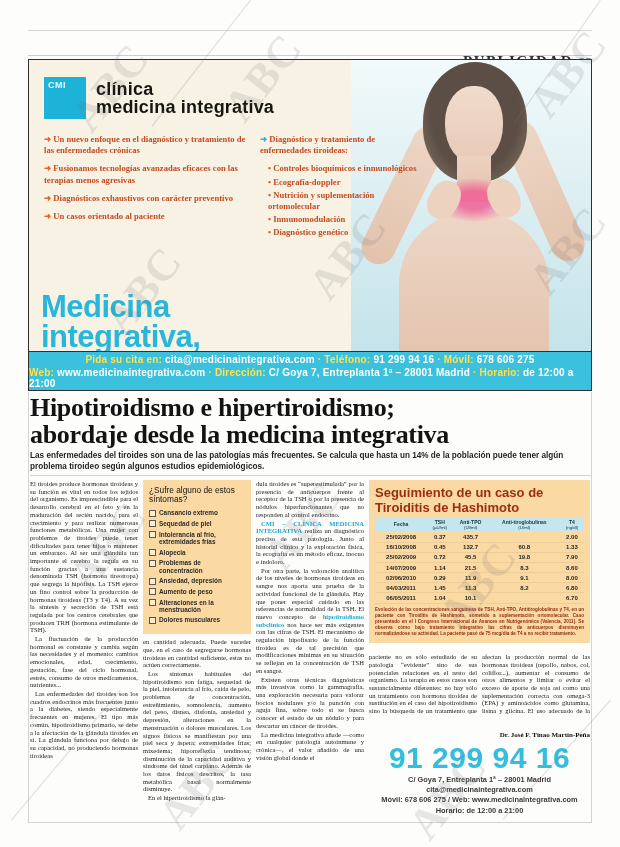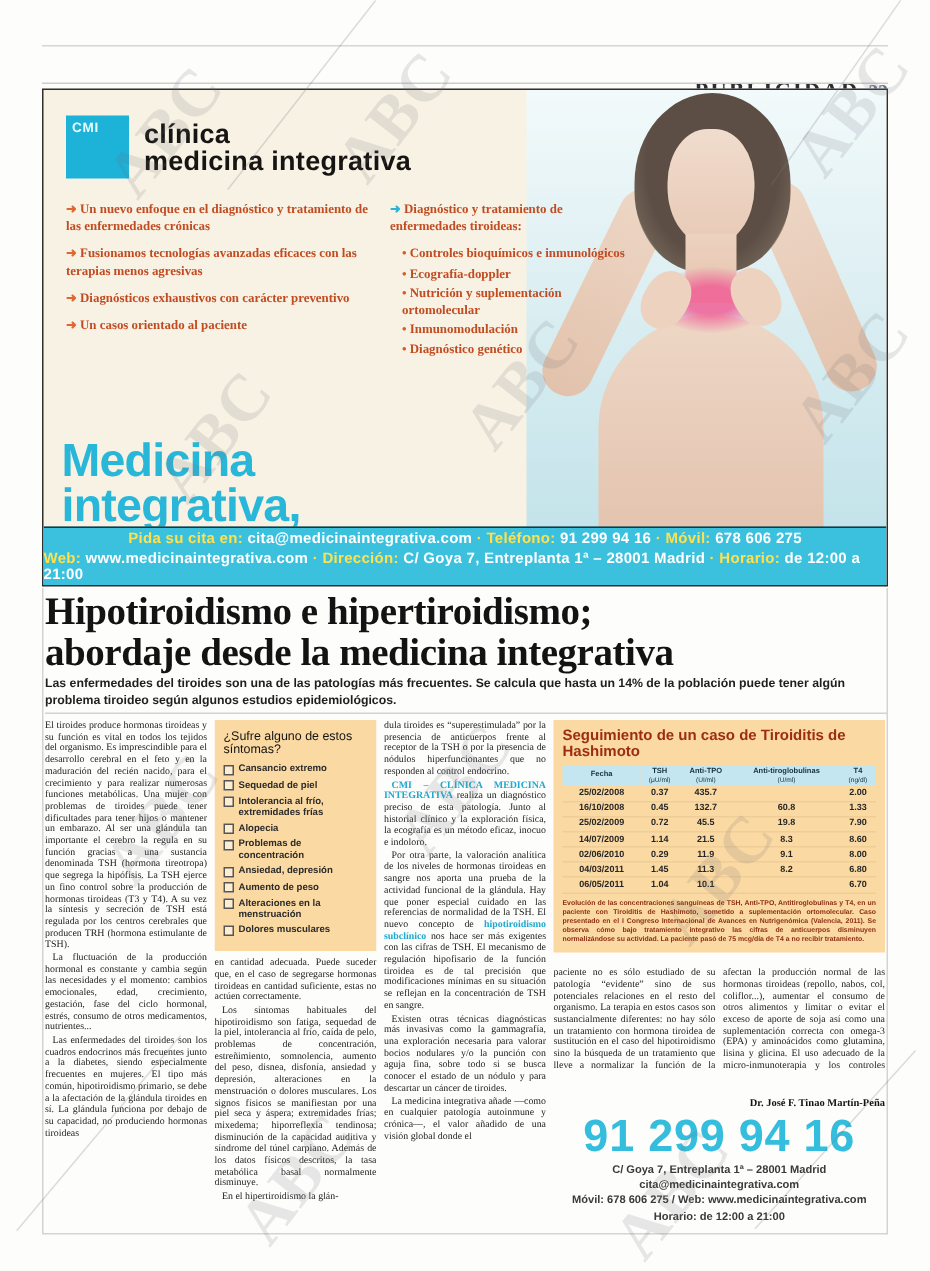--- a/index.html
+++ b/index.html
@@ -99,21 +99,21 @@
   .symbox{background:#fbd9a2;padding:6px 6px 7px;margin-bottom:4px;box-sizing:border-box;
       font-family:"Liberation Sans",sans-serif;text-align:left;}
   .symbox-title{font-size:8.3px;font-weight:normal;color:#141414;line-height:1.1;margin-bottom:5px;}
   .sym-item{display:flex;gap:3px;font-size:6.4px;font-weight:bold;color:#2b2b2b;
       line-height:1.15;margin-bottom:3.2px;}
   .chk{flex:0 0 5px;width:5px;height:5px;border:1px solid #555;margin-top:.5px;background:#fdeed2;}
 
   
   .rarea{flex:0 0 221px;width:221px;display:flex;flex-direction:column;font-family:"Liberation Sans",sans-serif;}
   .tbox{background:#fbd9a2;padding:5px 6px 6px;box-sizing:border-box;}
-  .tbox-title{font-size:10px;font-weight:bold;color:#9c2d12;margin-bottom:3px;}
+  .tbox-title{font-size:13px;font-weight:bold;color:#9c2d12;margin-bottom:3px;}
   table.htab{width:100%;border-collapse:collapse;}
   table.htab th{background:#c4e6f1;font-size:5px;color:#15303c;padding:2px 1px;
       text-align:center;line-height:1.1;font-weight:bold;}
   table.htab th .unit{font-size:4.4px;font-weight:normal;}
   table.htab td{font-size:6px;font-weight:bold;color:#262626;padding:1.6px 2px;
       text-align:center;border-bottom:1px solid rgba(0,0,0,.05);}
   .tfoot{font-size:4.6px;font-weight:bold;color:#8d2f16;line-height:1.3;margin-top:3px;text-align:justify;}
 
   .rtext{display:flex;gap:5px;margin-top:4px;height:126px;overflow:hidden;}
   .rtext .bcol2{width:108px;flex:0 0 108px;font-family:"Liberation Serif",serif;

